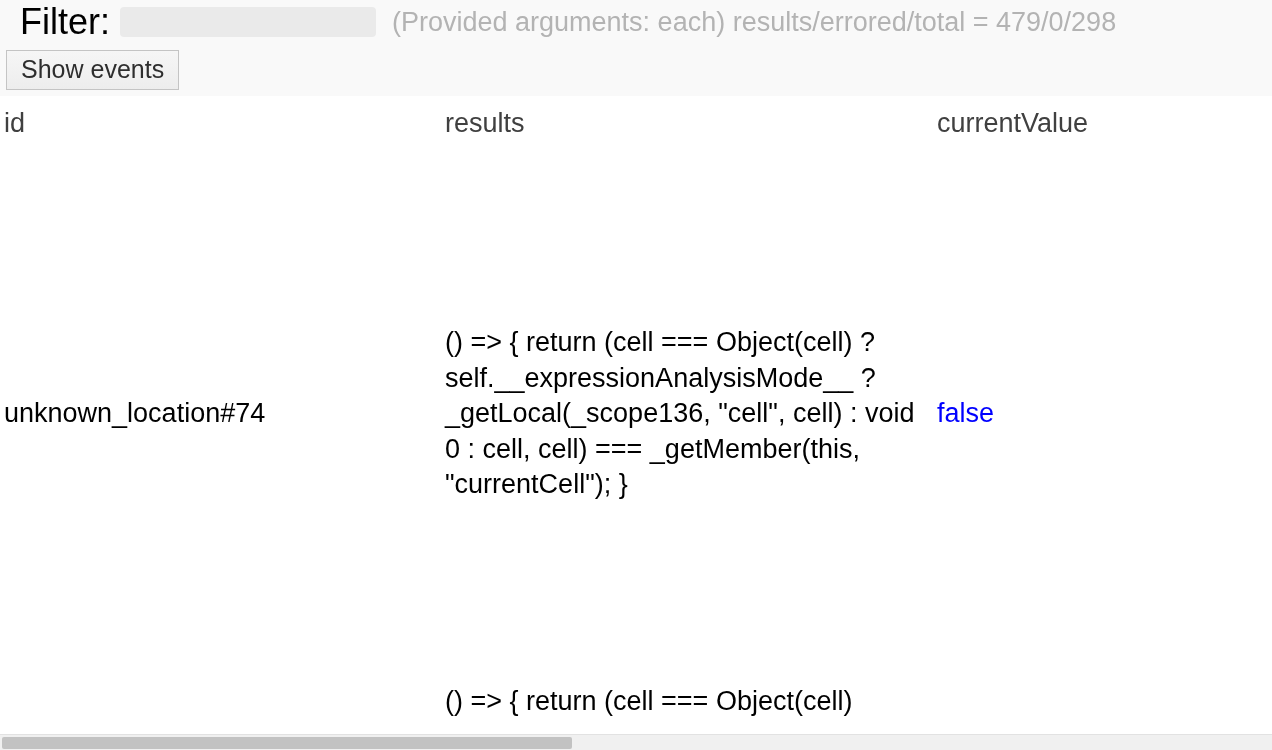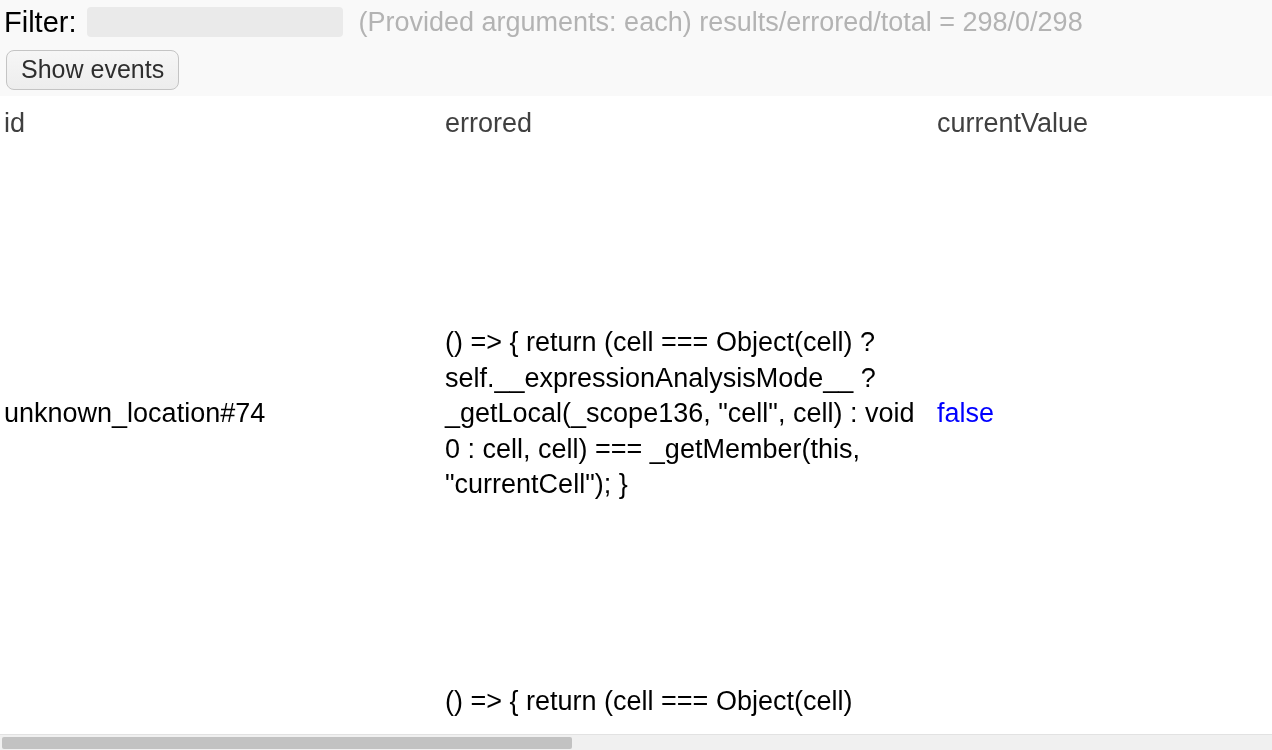--- a/index.html
+++ b/index.html
@@ -35,24 +35,24 @@
     position: absolute;
     left: 0;
     display: flex;
     align-items: center;
   }
 
   .toolbar-row-1 { top: 2px; height: 40px; }
   .toolbar-row-2 { top: 46px; height: 48px; }
 
   .filter-label {
-    font-size: 29px;
+    font-size: 36px;
     color: #000000;
     line-height: 1;
-    padding-left: 4px;
+    padding-left: 20px;
     white-space: nowrap;
   }
 
   .filter-input {
     margin-left: 10px;
     width: 256px;
     height: 30px;
     background: #eaeaea;
     border: none;
     border-radius: 4px;
@@ -72,21 +72,21 @@
     line-height: 1;
   }
 
   .show-events-button {
     margin-left: 6px;
     font-family: "Liberation Sans", sans-serif;
     font-size: 25px;
     color: #2e2e2e;
     background: linear-gradient(#f6f6f6, #ededed);
     border: 1px solid #c4c4c4;
-    border-radius: 8px;
+    border-radius: 0;
     padding: 5px 14px 7px 14px;
     line-height: 1.05;
     cursor: pointer;
   }
 
   
   .left-gutter {
     position: absolute;
     left: 0;
     top: 96px;
@@ -195,21 +195,21 @@
 
 <div id="app">
 
   <div class="toolbar">
 
     <div class="toolbar-row toolbar-row-1">
       <span class="filter-label">Filter:</span>
 
       <input class="filter-input" type="text" placeholder="" style="">
 
-      <span class="status-text">(Provided arguments: each) results/errored/total = 298/0/298</span>
+      <span class="status-text">(Provided arguments: each) results/errored/total = 479/0/298</span>
     </div>
 
     <div class="toolbar-row toolbar-row-2">
       <button class="show-events-button">Show events</button>
     </div>
   </div>
 
   <div class="left-gutter">
     <div class="tick t1"></div>
     <div class="tick t2"></div>
@@ -220,21 +220,21 @@
   <div class="table-viewport">
     <table class="grid">
       <colgroup>
         <col class="col-id">
         <col class="col-fn">
         <col class="col-val">
       </colgroup>
       <thead>
         <tr>
           <th>id</th>
-          <th>errored</th>
+          <th>results</th>
           <th>currentValue</th>
         </tr>
       </thead>
       <tbody>
         <tr class="row-first">
           <td class="cell-id">unknown_location#74</td>
           <td class="cell-fn">() =&gt; { return (cell === Object(cell) ? self.__expressionAnalysisMode__ ? _getLocal(_scope136, "cell", cell) : void 0 : cell, cell) === _getMember(this, "currentCell"); }</td>
           <td class="cell-value">
             <span class="value-false">false</span>
           </td>

